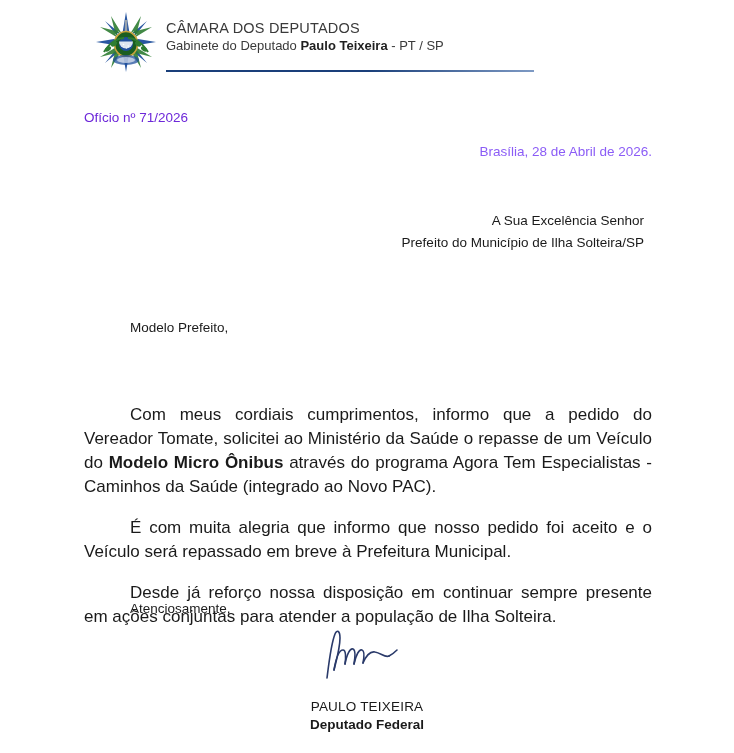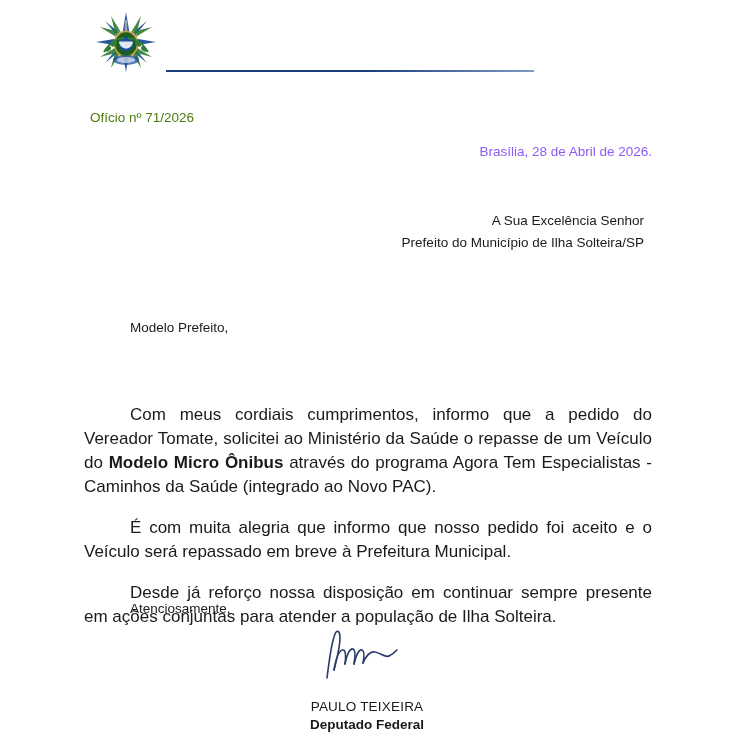--- a/index.html
+++ b/index.html
@@ -64,24 +64,24 @@
     left: 82px;
     top: 62px;
     width: 368px;
     height: 2px;
     background: linear-gradient(to right, #1a3f7a 0%, #1a3f7a 55%, #7e9ac4 100%);
   }
 
   
   .oficio {
     position: absolute;
-    left: 90px;
+    left: 84px;
     top: 110px;
     font-size: 13.5px;
-    color: #4d7c0f;
+    color: #6d28d9;
   }
   .local-data {
     position: absolute;
     right: 82px;
     top: 144px;
     font-size: 13.5px;
     color: #8b5cf6;
   }
 
   .dest {
@@ -200,20 +200,24 @@
         <path d="M58,44 C52,34 44,30 38,30" stroke="#2e7d32" stroke-width="2" fill="none"></path>
         <ellipse cx="18" cy="41" rx="3.4" ry="2" fill="#2e7d32" transform="rotate(-35 18 41)"></ellipse>
         <ellipse cx="24" cy="36" rx="3.4" ry="2" fill="#2e7d32" transform="rotate(-35 24 36)"></ellipse>
         <ellipse cx="54" cy="41" rx="3.4" ry="2" fill="#2e7d32" transform="rotate(35 54 41)"></ellipse>
         <ellipse cx="48" cy="36" rx="3.4" ry="2" fill="#2e7d32" transform="rotate(35 48 36)"></ellipse>
         <ellipse cx="36" cy="52" rx="13" ry="5" fill="#1f4f9c" opacity="0.75"></ellipse>
         <ellipse cx="36" cy="52" rx="9" ry="3" fill="#ffffff" opacity="0.6"></ellipse>
       </svg>
     </span>
 
+    <div class="header-text">
+      <div class="header-line1">CÂMARA DOS DEPUTADOS</div>
+      <div class="header-line2"><span>Gabinete do Deputado </span><b>Paulo Teixeira</b><span> - PT / SP</span></div>
+    </div>
 
     <div class="header-rule"></div>
   </div>
 
   <div class="oficio">Ofício nº 71/2026</div>
 
   <div class="local-data">Brasília, 28 de Abril de 2026.</div>
 
   <div class="dest">
     <div>A Sua Excelência Senhor</div>

